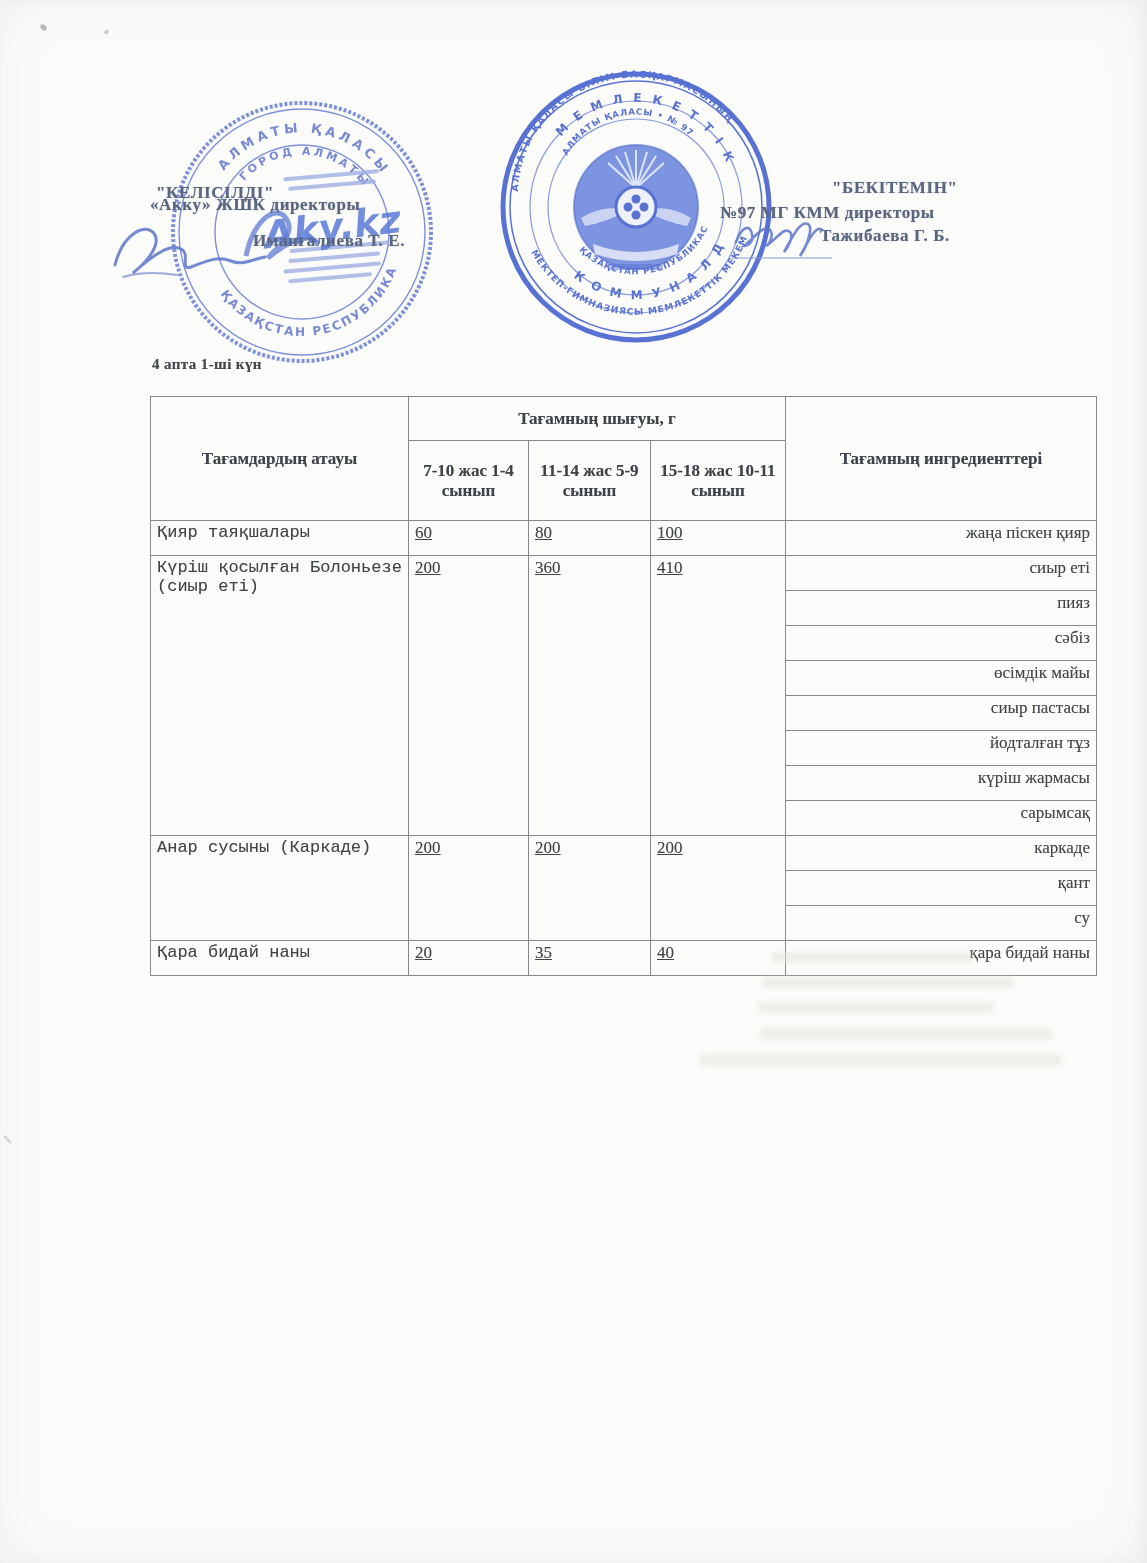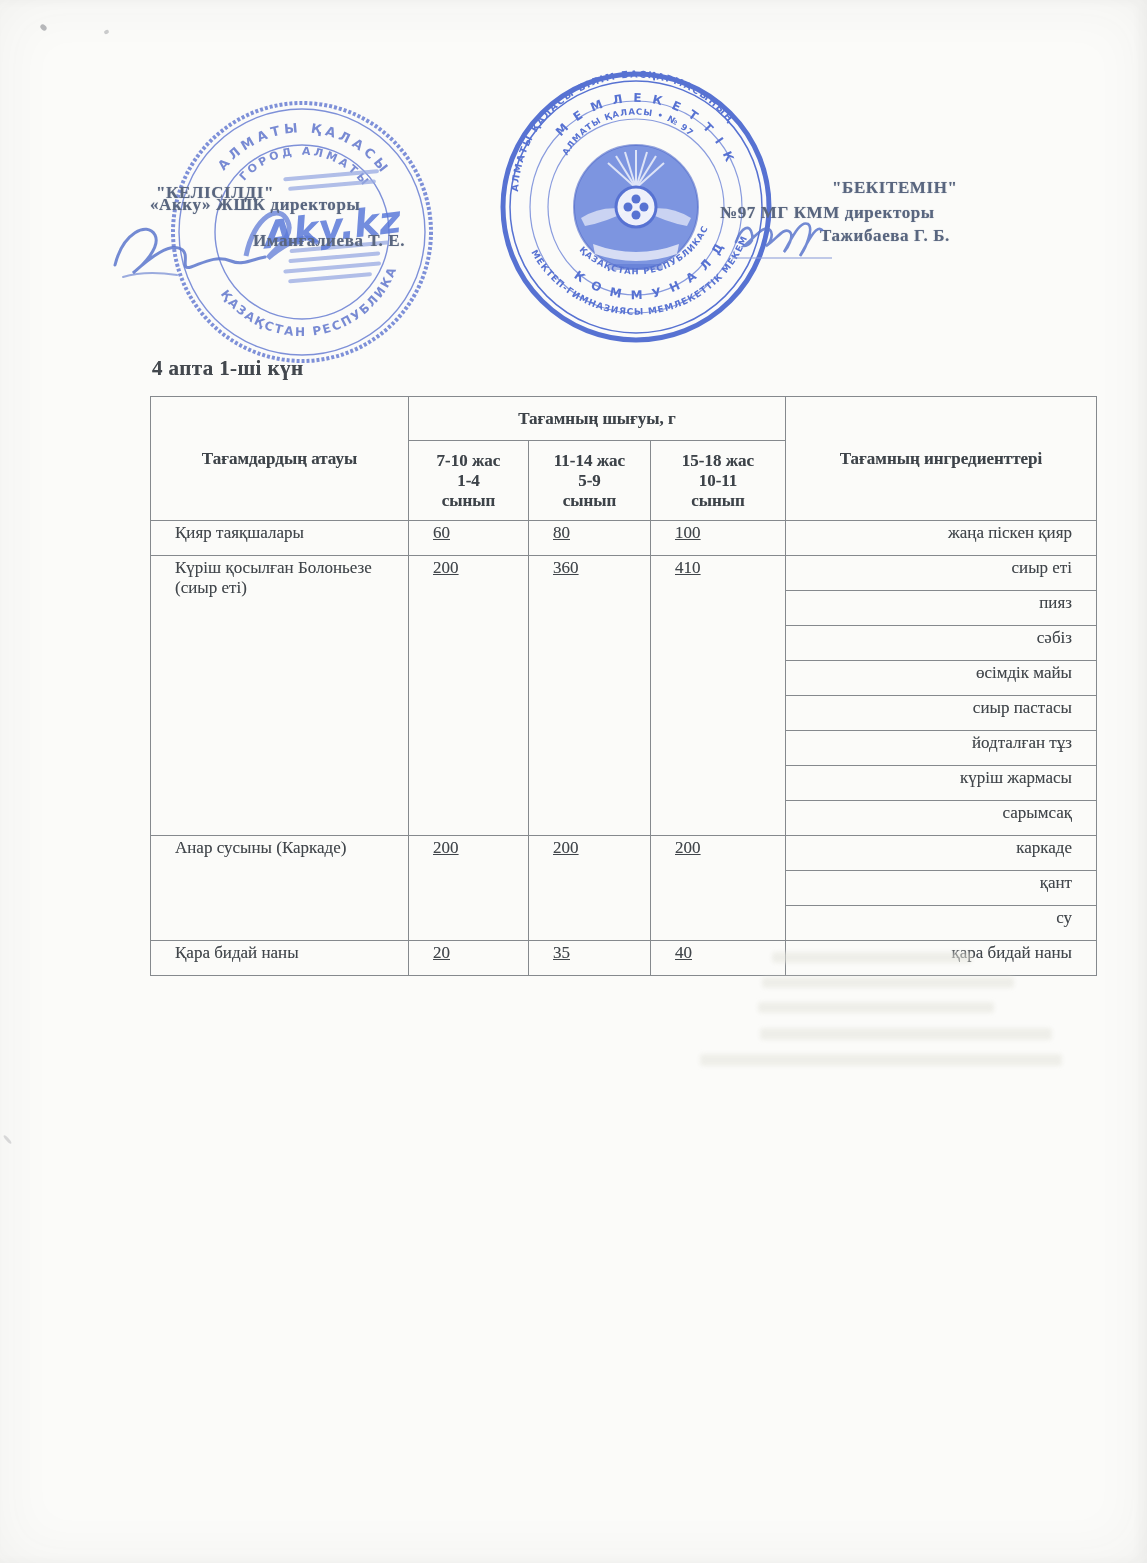--- a/index.html
+++ b/index.html
@@ -24,52 +24,52 @@
     letter-spacing:.6px;
     white-space:nowrap;
     text-shadow:0 0 1px rgba(90,100,130,.55);
     filter:blur(.2px);
   }
 
   
   .heading{
     position:absolute;
     left:152px;top:356px;
-    font-size:21px;font-weight:bold;
+    font-size:15px;font-weight:bold;
     color:#43484e;
     letter-spacing:.4px;
     text-shadow:0 0 .6px rgba(60,65,75,.5);
   }
 
   
   .table-wrap{position:absolute;left:150px;top:396px;width:946px;}
   table.menu{
     border-collapse:collapse;
     width:946px;
     table-layout:fixed;
     background:transparent;
     box-shadow:0 -3px 0 rgba(90,90,90,.08;);
   }
   table.menu th, table.menu td{
     border:1px solid #85898d;
     color:#41464b;
     font-size:17px;
     vertical-align:top;
-    padding:2px 24px;
+    padding:2px 6px;
     text-shadow:0 0 .5px rgba(70,75,80,.4);
   }
   table.menu thead th{
     font-weight:bold;
     text-align:center;
     vertical-align:middle;
     color:#3d4349;
   }
   .h-top{height:44px;}
   .h-sub{height:80px;}
-  td.c-name{ text-align:left; padding-left:8px; padding-top:3px;}
+  td.c-name{ text-align:left; padding-left:8px; padding-top:3px;font-family:Liberation Mono, monospace;}
   td.c-val{ text-align:left;text-decoration:underline; }
   td.c-ing{ text-align:right; padding-left:10px; border-color:#979da1;}
   tbody tr{height:30px;}
   tbody td{height:30px;}
 
   
   .stamp{position:absolute;opacity:.92;}
   .stamp svg{filter:blur(.35px);}
 
   

